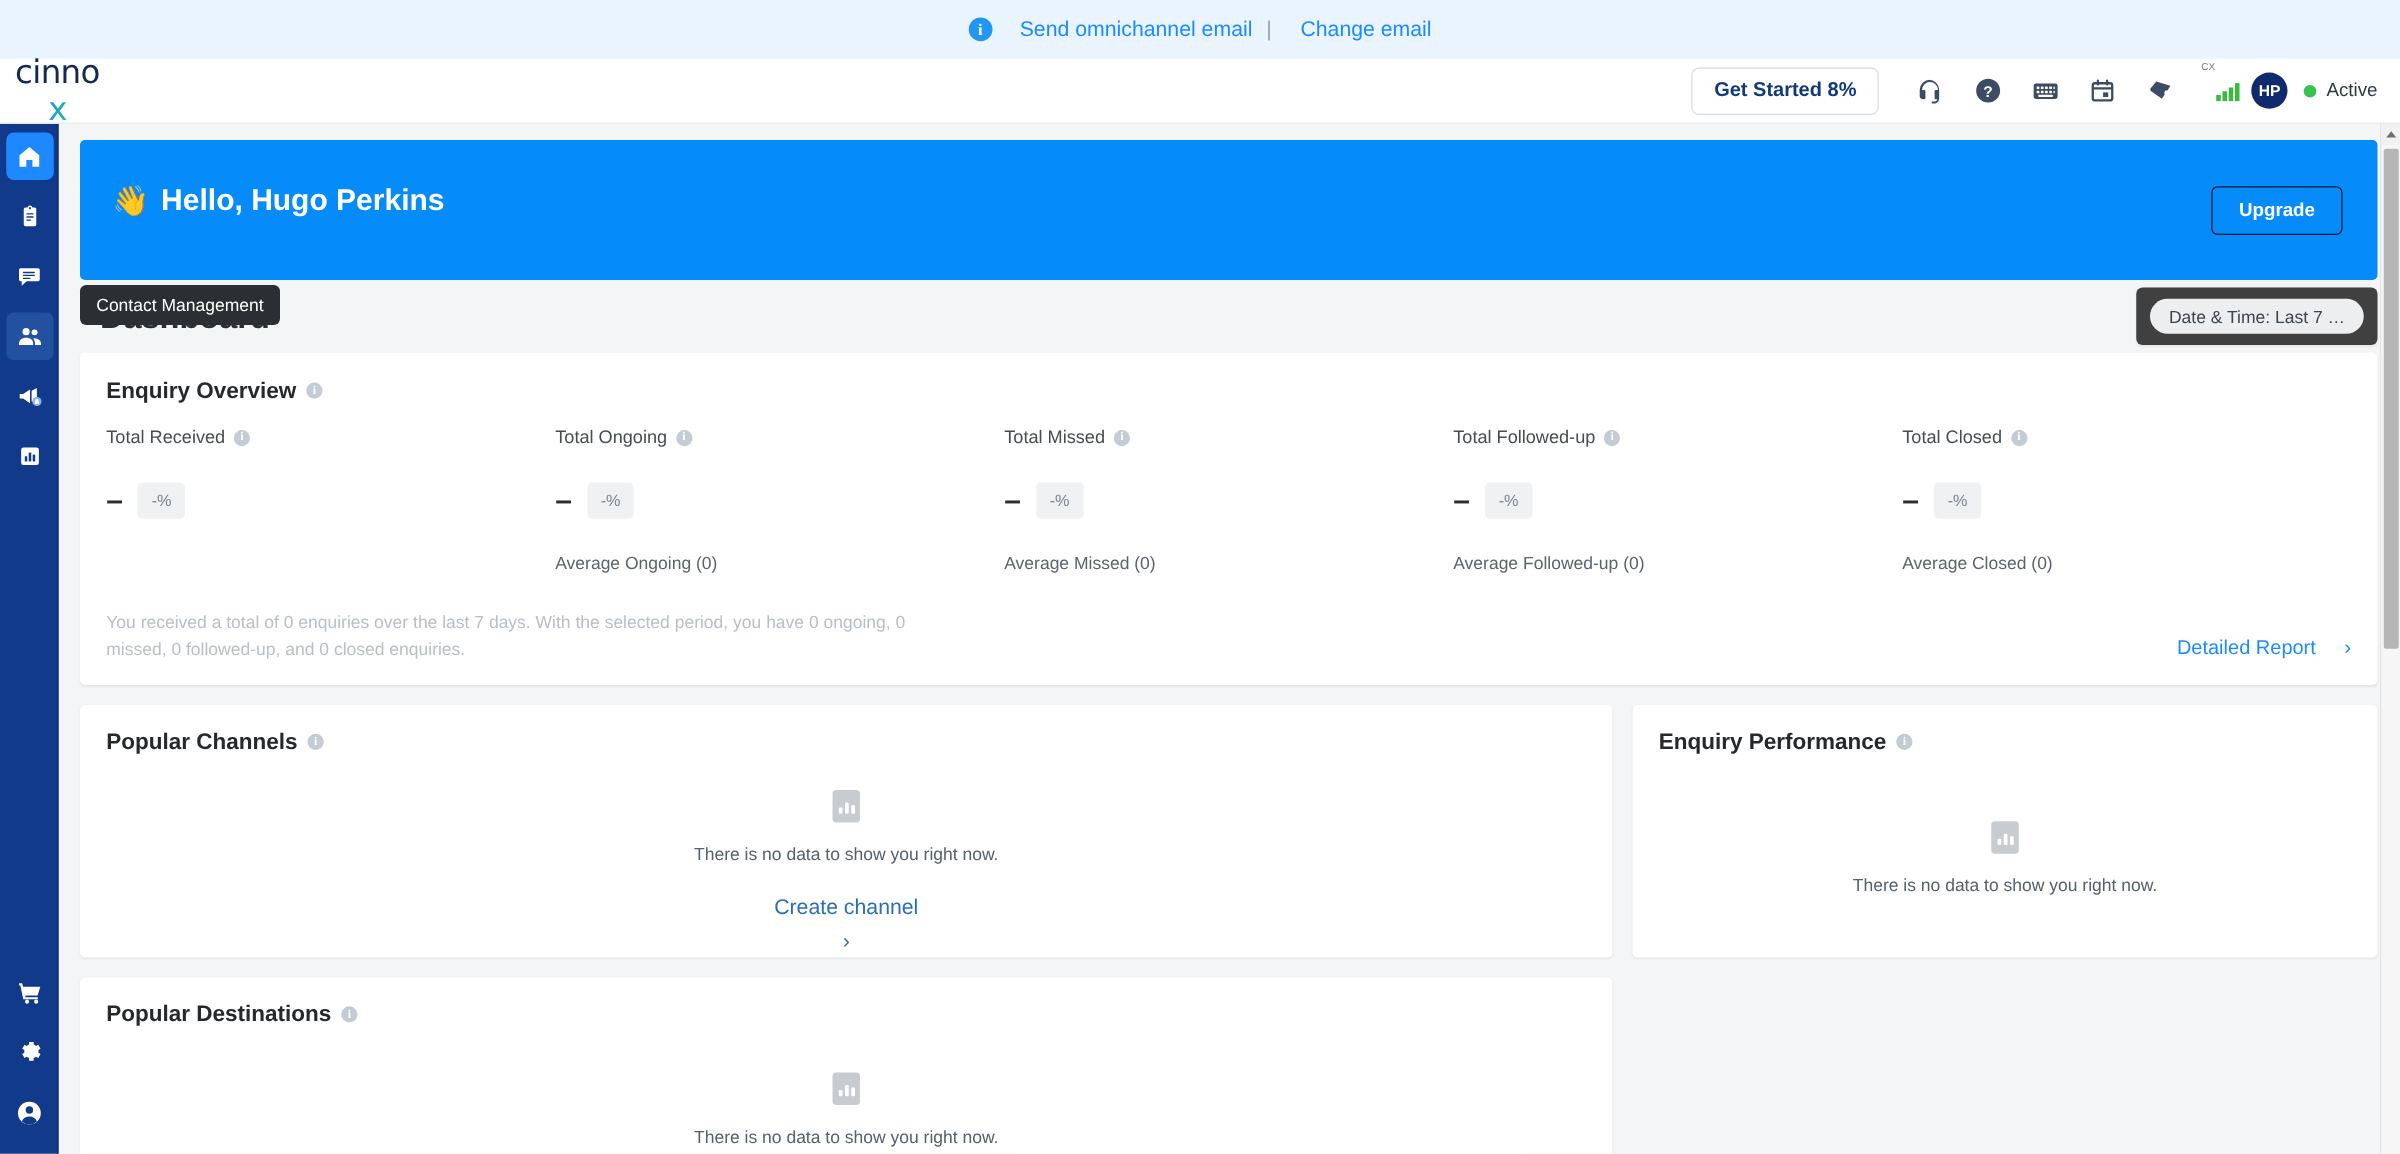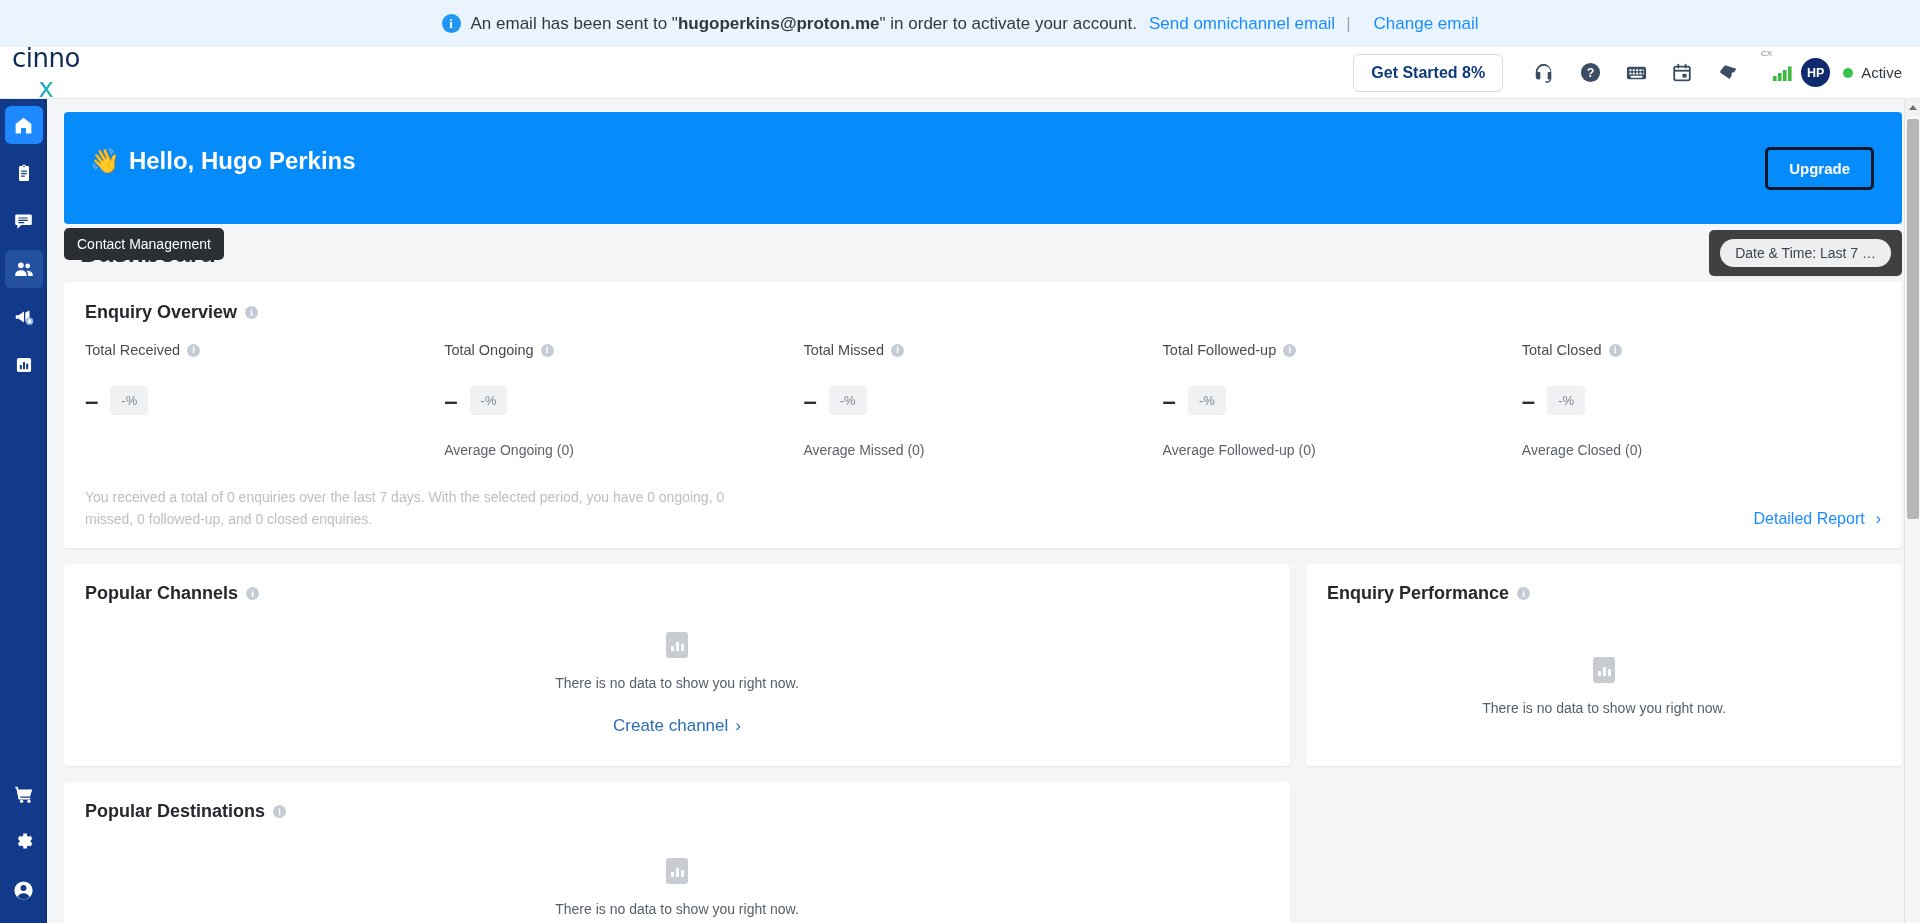--- a/index.html
+++ b/index.html
@@ -129,21 +129,21 @@
     display: flex; align-items: center;
     padding: 0 28px 0 26px;
   }
   .hero-texts { flex: 1; }
   .hero-title {
     color: #fff; font-size: 24px; font-weight: bold;
     margin-bottom: 14px; display: flex; align-items: center; gap: 9px;
   }
   .hero-sub { color: #fff; font-size: 14.5px; line-height: 1.3; }
   .btn-upgrade {
-    border: 3px solid #0f172a; border-radius: 5px;
+    border: 1px solid #0f172a; border-radius: 5px;
     background: transparent; color: #fff;
     font-size: 15px; font-weight: bold;
     padding: 10px 21px; cursor: pointer; white-space: nowrap;
   }
 
   
   .title-row {
     display: flex; align-items: center;
     height: 58px; position: relative; padding-left: 16px;
   }
@@ -202,21 +202,21 @@
     font-size: 13px; color: #7d858d;
     padding: 7px 11px;
   }
   .metric-avg { font-size: 14px; color: #5c636b; margin-top: 27px; height: 18px; }
   .summary-row { display: flex; align-items: flex-end; margin-top: 27px; }
   .summary-text {
     font-size: 14px; color: #b9bfc6; line-height: 1.55; max-width: 680px;
   }
   .detailed-link {
     margin-left: auto; color: #1a8cff; font-size: 16px;
-    cursor: pointer; display: flex; align-items: center; gap: 11px;
+    cursor: pointer; display: flex; align-items: center; gap: 23px;
     padding-bottom: 2px;
   }
 
   
   .panels { display: flex; gap: 16px; margin-top: 16px; }
   .panel-left { width: 1226px; }
   .panel-right { flex: 1; }
   .panel-head { padding: 19px 21px 0 21px; }
   .empty {
     display: flex; flex-direction: column; align-items: center; justify-content: center;
@@ -227,21 +227,21 @@
     display: flex; align-items: flex-end; justify-content: center;
     gap: 2px; padding-bottom: 7px;
   }
   .empty-icon i { display:block; width:3px; background:#ffffff; border-radius:1px; }
   .empty-icon i:nth-child(1){ height:5px; }
   .empty-icon i:nth-child(2){ height:9px; }
   .empty-icon i:nth-child(3){ height:7px; }
   .empty-text { font-size: 14px; color: #55606b; margin-top: 17px; }
   .empty-link {
     font-size: 17px; color: #2a6fb5; margin-top: 25px;
-    cursor: pointer; display: flex; align-items: center; gap: 7px;
+    cursor: pointer; display: flex; align-items: center; gap: 7px; flex-direction: column;
   }
 
   
   .scroll-track {
     position: absolute; right: 0; top: 99px;
     width: 16px; height: 824px; background: #f6f6f6;
     border-left: 1px solid #e4e4e4; z-index: 25;
   }
   .scroll-up, .scroll-down {
     width: 16px; height: 17px; display: flex;
@@ -254,23 +254,20 @@
     position: absolute; top: 20px; left: 2px;
     width: 12px; height: 400px; background: #b6b6b6; border-radius: 2px;
     cursor: pointer;
   }
 </style>
 </head>
 <body>
 
 <div class="verify-bar">
   <span class="info-circle">i</span>
-  <span class="v-text">
-    <span>An email has been sent to "</span><b>hugoperkins@proton.me</b><span>" in order to activate your account.</span>
-  </span>
   <span class="v-link">Send omnichannel email</span>
   <span class="v-sep">|</span>
   <span class="v-link">Change email</span>
 </div>
 
 <div class="header">
   <div class="logo">
     <span>cinno</span>
       <span class="x-grad">x</span>
   </div>

